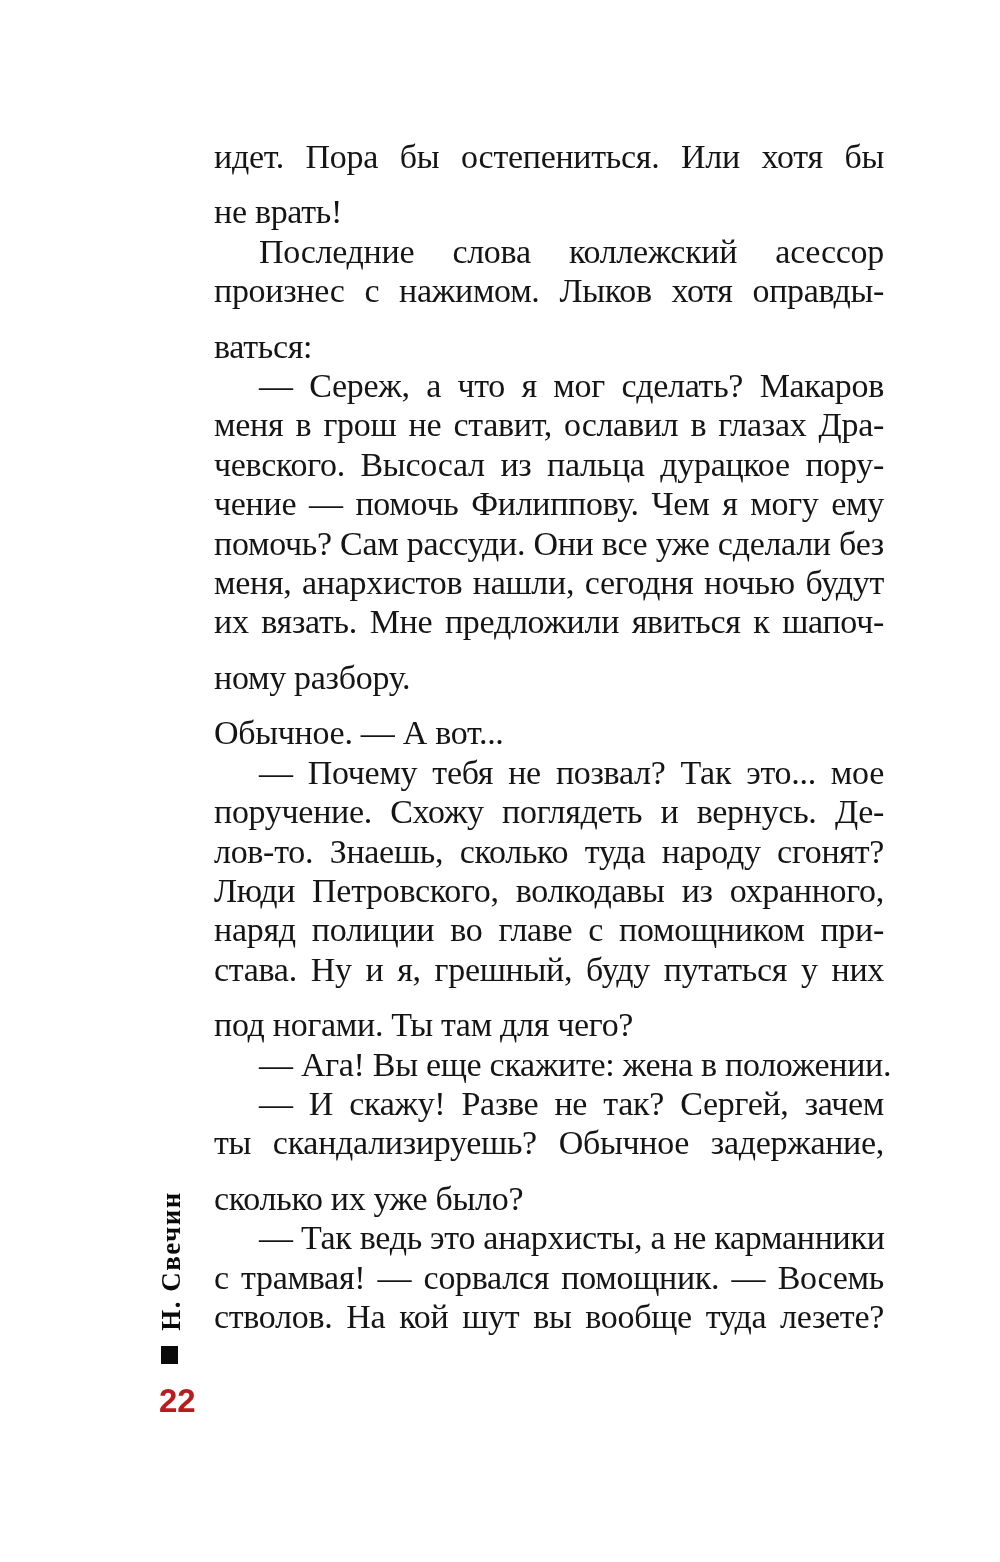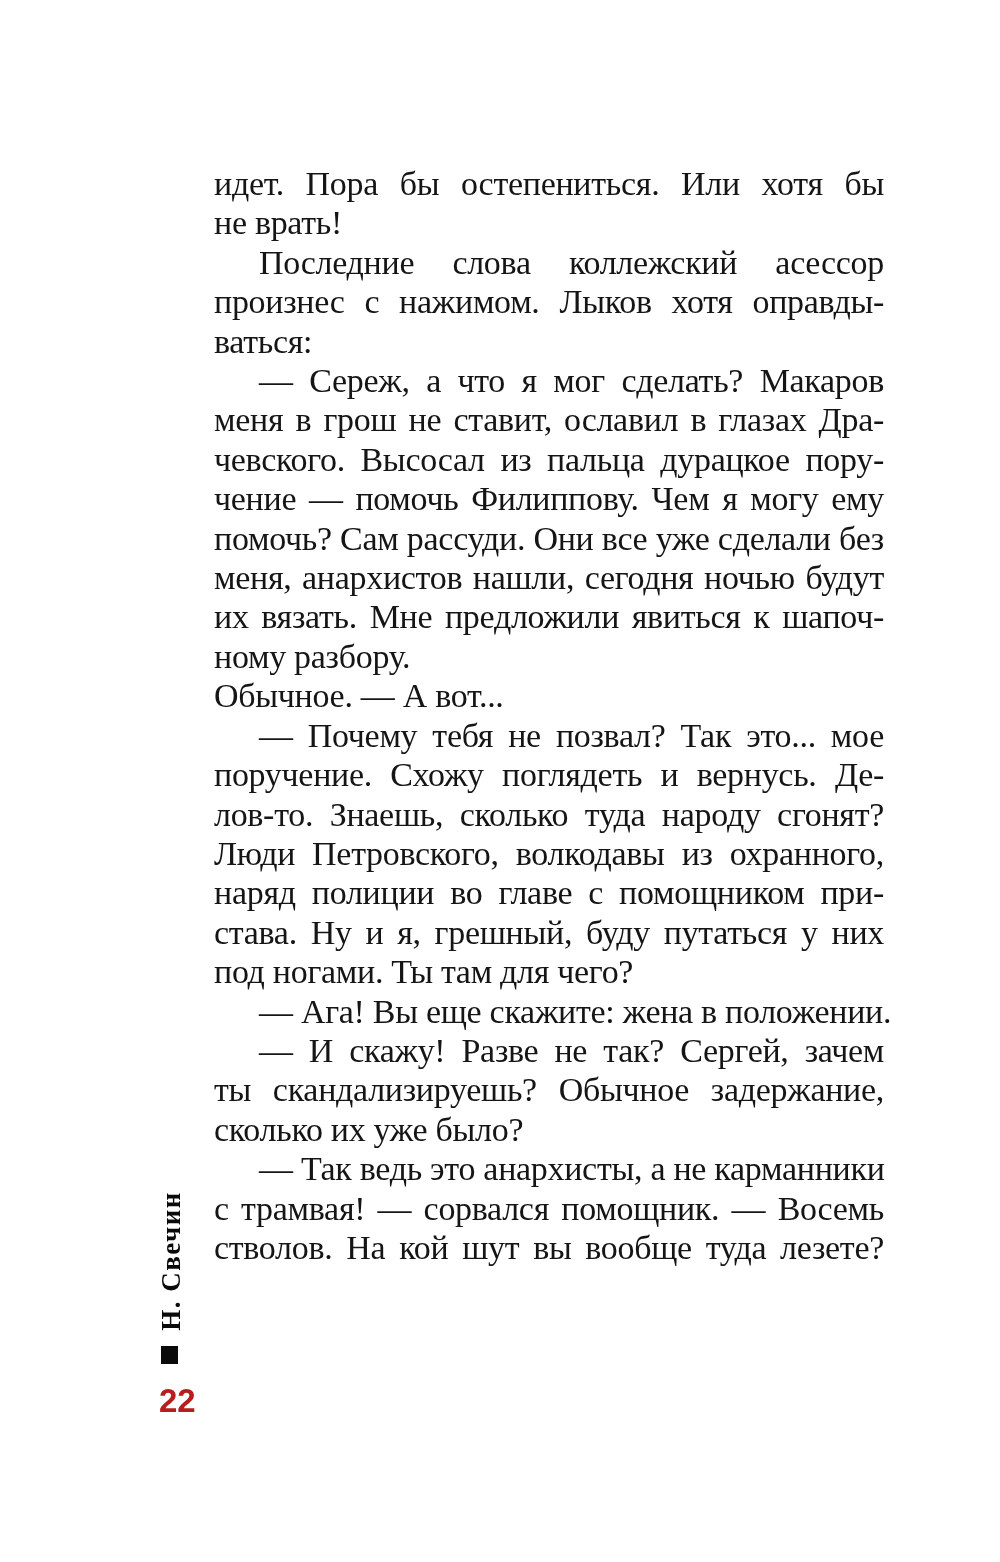--- a/index.html
+++ b/index.html
@@ -12,35 +12,36 @@
     width: 1000px;
     height: 1562px;
     background: #ffffff;
     overflow: hidden;
     font-family: "Liberation Serif", "DejaVu Serif", serif;
     color: #151515;
   }
   .text-block {
     position: absolute;
     left: 214px;
-    top: 164px;
+    top: 137px;
     width: 670px;
     font-size: 34px;
     line-height: 39.4px;
     letter-spacing: -0.3px;
   }
   .paragraph { margin: 0; }
   .line {
     text-align: justify;
     text-align-last: justify;
     white-space: nowrap;
     overflow: visible;
   }
   .line.last {
     text-align-last: left;
+    margin-top: 16px;
   }
   .line.indent {
     padding-left: 45px;
   }
   .author-sidebar {
     position: absolute;
     left: 171px;
     top: 1261px;
     transform: translate(-50%, -50%) rotate(-90deg);
     transform-origin: center center;

